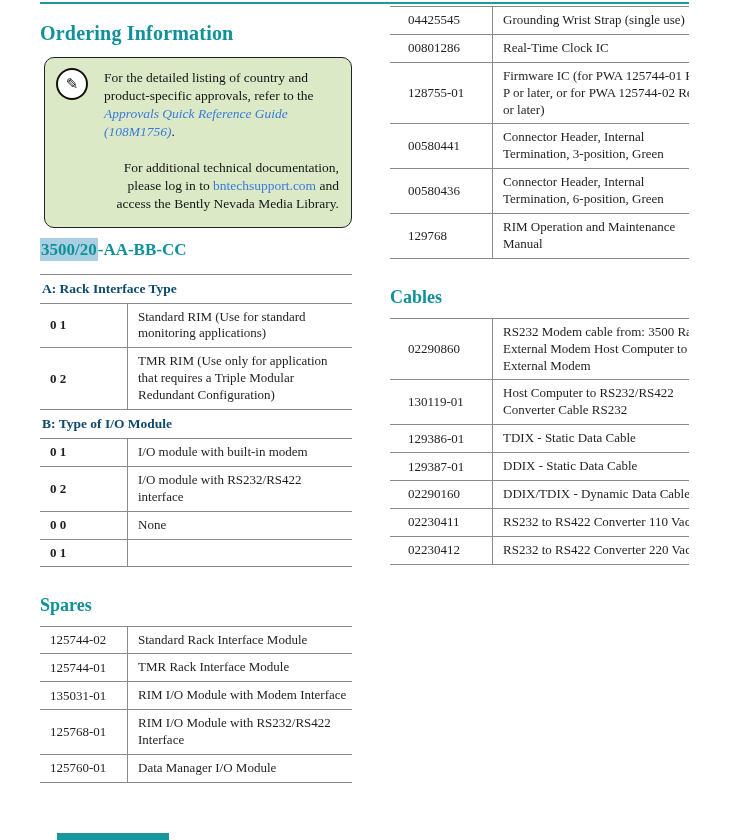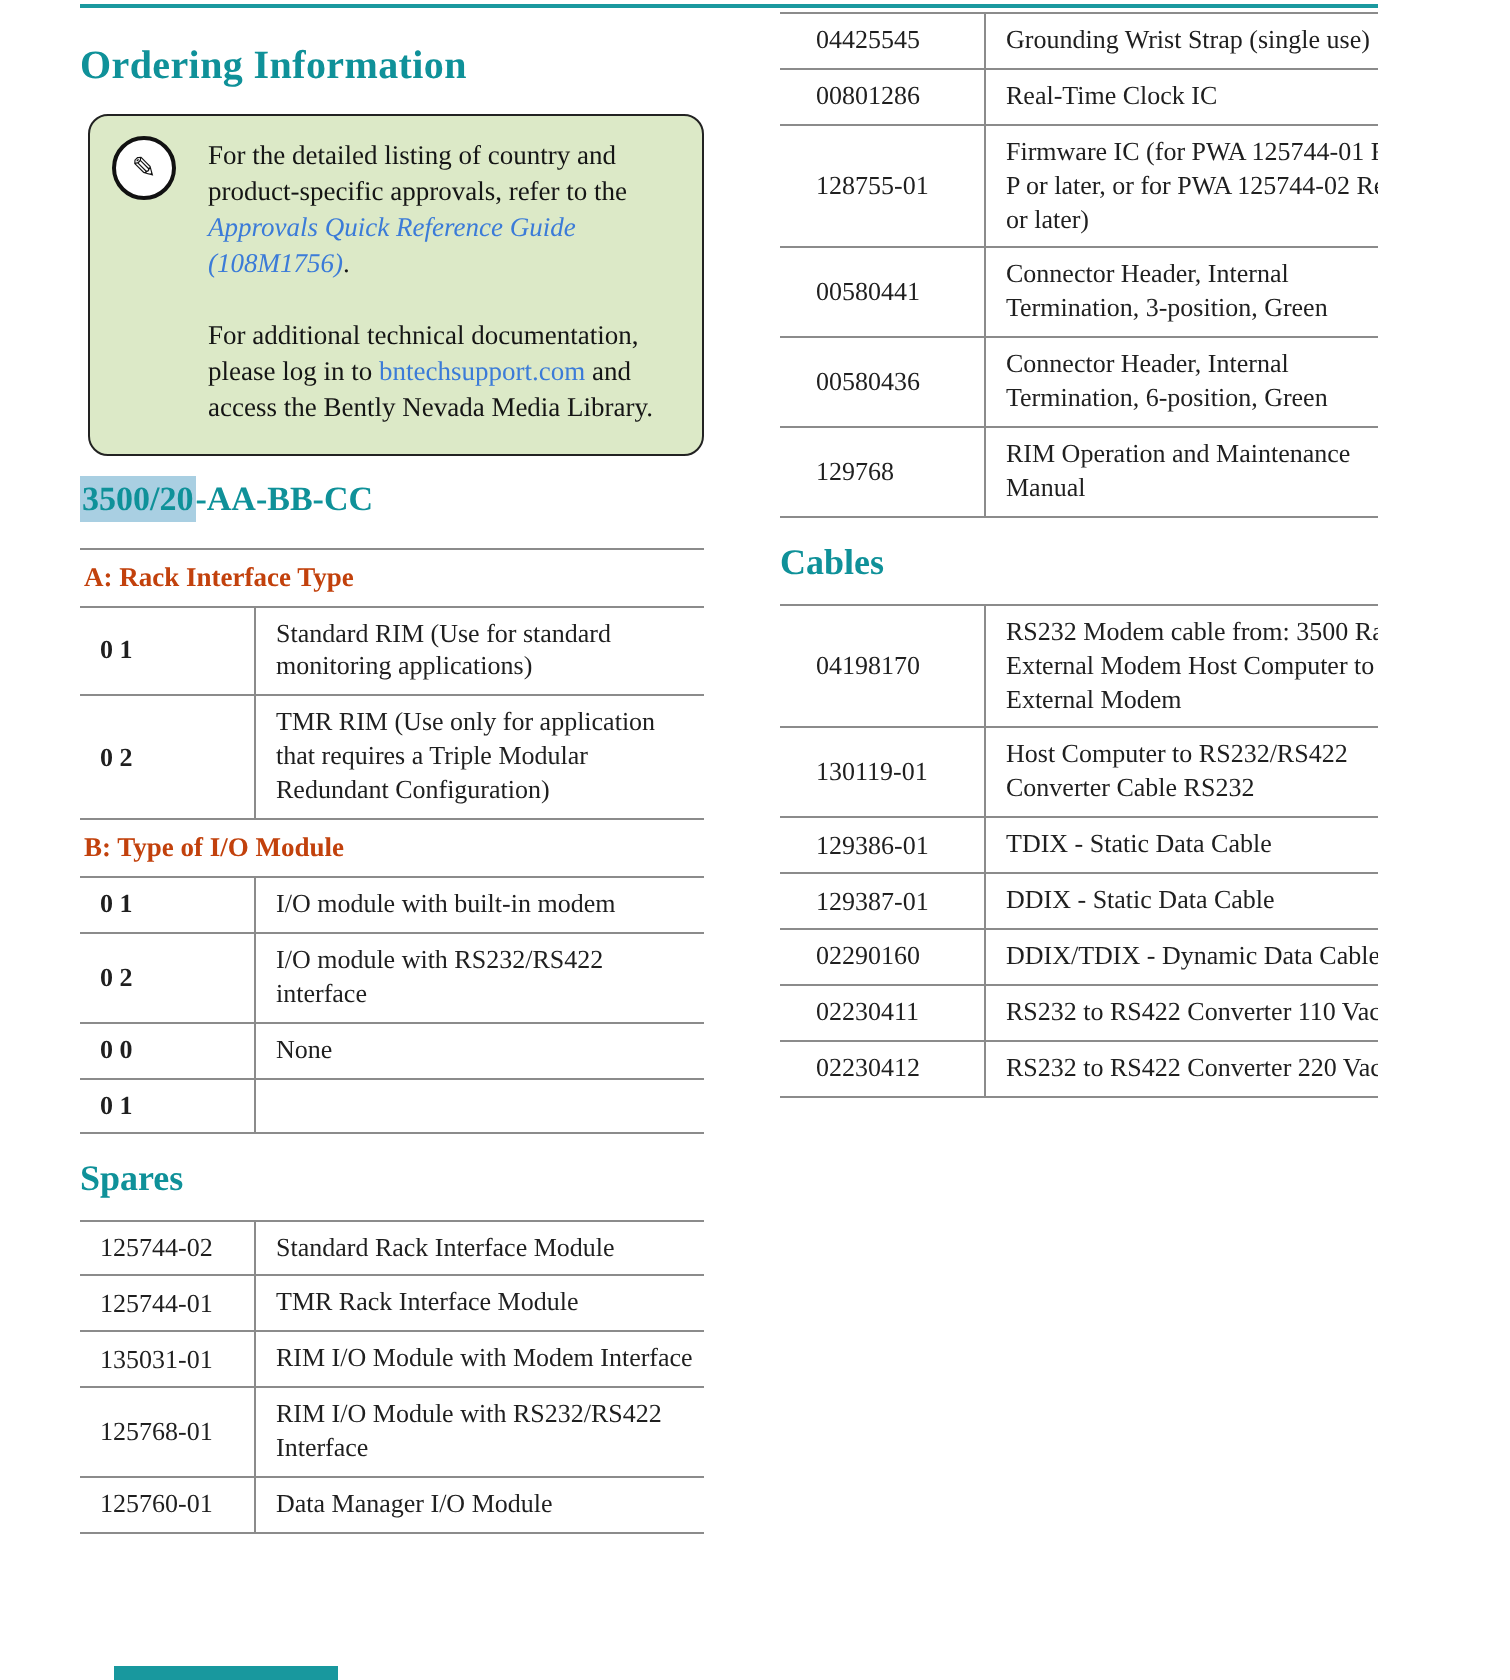--- a/index.html
+++ b/index.html
@@ -7,43 +7,43 @@
     position:relative;width:689px;height:840px;background:#ffffff;overflow:hidden;
     font-family:Liberation Serif, serif;color:#1f1f1f;
   }
   
   .top-rule{position:absolute;left:40px;right:0;top:2px;height:2px;background:#1a999f;}
   
   .col-left{position:absolute;left:40px;top:22px;width:312px;}
   .col-right{position:absolute;left:390px;top:6px;width:325px;}
   
   .h-main{color:#0f9199;font-weight:bold;font-size:20px;margin:0 0 12px 0;letter-spacing:.2px;}
-  .h-sub{color:#0f9199;font-weight:bold;font-size:18px;margin:12px 0 10px 0;}
+  .h-sub{color:#0f9199;font-weight:bold;font-size:18px;margin:28px 0 10px 0;}
   .h-model{color:#0f9199;font-weight:bold;font-size:17px;margin:12px 0 14px 0;}
   .h-model .hl{background:#a9cfe2;padding:2px 1px;}
   
   .note-box{
     background:#dce9c7;border:1.5px solid #222222;border-radius:10px;
     padding:11px 12px 13px 12px;position:relative;min-height:140px;margin-left:4px;
   }
   .note-icon{
     position:absolute;left:11px;top:10px;width:28px;height:28px;border:2.5px solid #111;
     border-radius:50%;background:#ffffff;display:flex;align-items:center;justify-content:center;
     font-size:15px;color:#111;
   }
   .note-text{margin-left:47px;font-size:13.5px;line-height:1.34;color:#151515;}
   .note-text p{margin:0 0 18px 0;}
-  .note-text p:last-child{margin-bottom:0;}
+  .note-text p:last-child{margin-bottom:0;text-align:right;}
   .lnk{color:#3b7bd8;text-decoration:none;}
   .lnk.it{font-style:italic;}
   
   .ptable{width:100%;}
   .opt-header{
     font-weight:bold;font-size:13.5px;padding:6px 0 6px 2px;
-    border-bottom:1px solid #8b8b8b;color:#c2410c;
+    border-bottom:1px solid #8b8b8b;color:#0c4a6e;
   }
   .opt-header.first{border-top:1px solid #8b8b8b;}
   .trow{display:flex;border-bottom:1px solid #8b8b8b;align-items:stretch;}
   .ptable.topline{border-top:1px solid #8b8b8b;}
   .c-code{
     width:88px;flex:0 0 88px;padding:5px 16px 5px 10px;border-right:1px solid #8b8b8b;
     font-size:13px;display:flex;align-items:center;box-sizing:border-box;
   }
   .c-code.bold{font-weight:bold;}
   .c-desc{flex:1;padding:5px 2px 5px 10px;font-size:13px;line-height:1.3;display:flex;align-items:center;}
@@ -159,21 +159,21 @@
       <div class="trow">
         <div class="c-code">129768</div>
         <div class="c-desc">RIM Operation and Maintenance Manual</div>
       </div>
     </div>
 
     <h2 class="h-sub">Cables</h2>
 
     <div class="ptable topline">
       <div class="trow">
-        <div class="c-code">04198170</div>
+        <div class="c-code">02290860</div>
         <div class="c-desc">RS232 Modem cable from: 3500 Rack External Modem Host Computer to External Modem</div>
       </div>
       <div class="trow">
         <div class="c-code">130119-01</div>
         <div class="c-desc">Host Computer to RS232/RS422 Converter Cable RS232</div>
       </div>
       <div class="trow">
         <div class="c-code">129386-01</div>
         <div class="c-desc">TDIX - Static Data Cable</div>
       </div>

